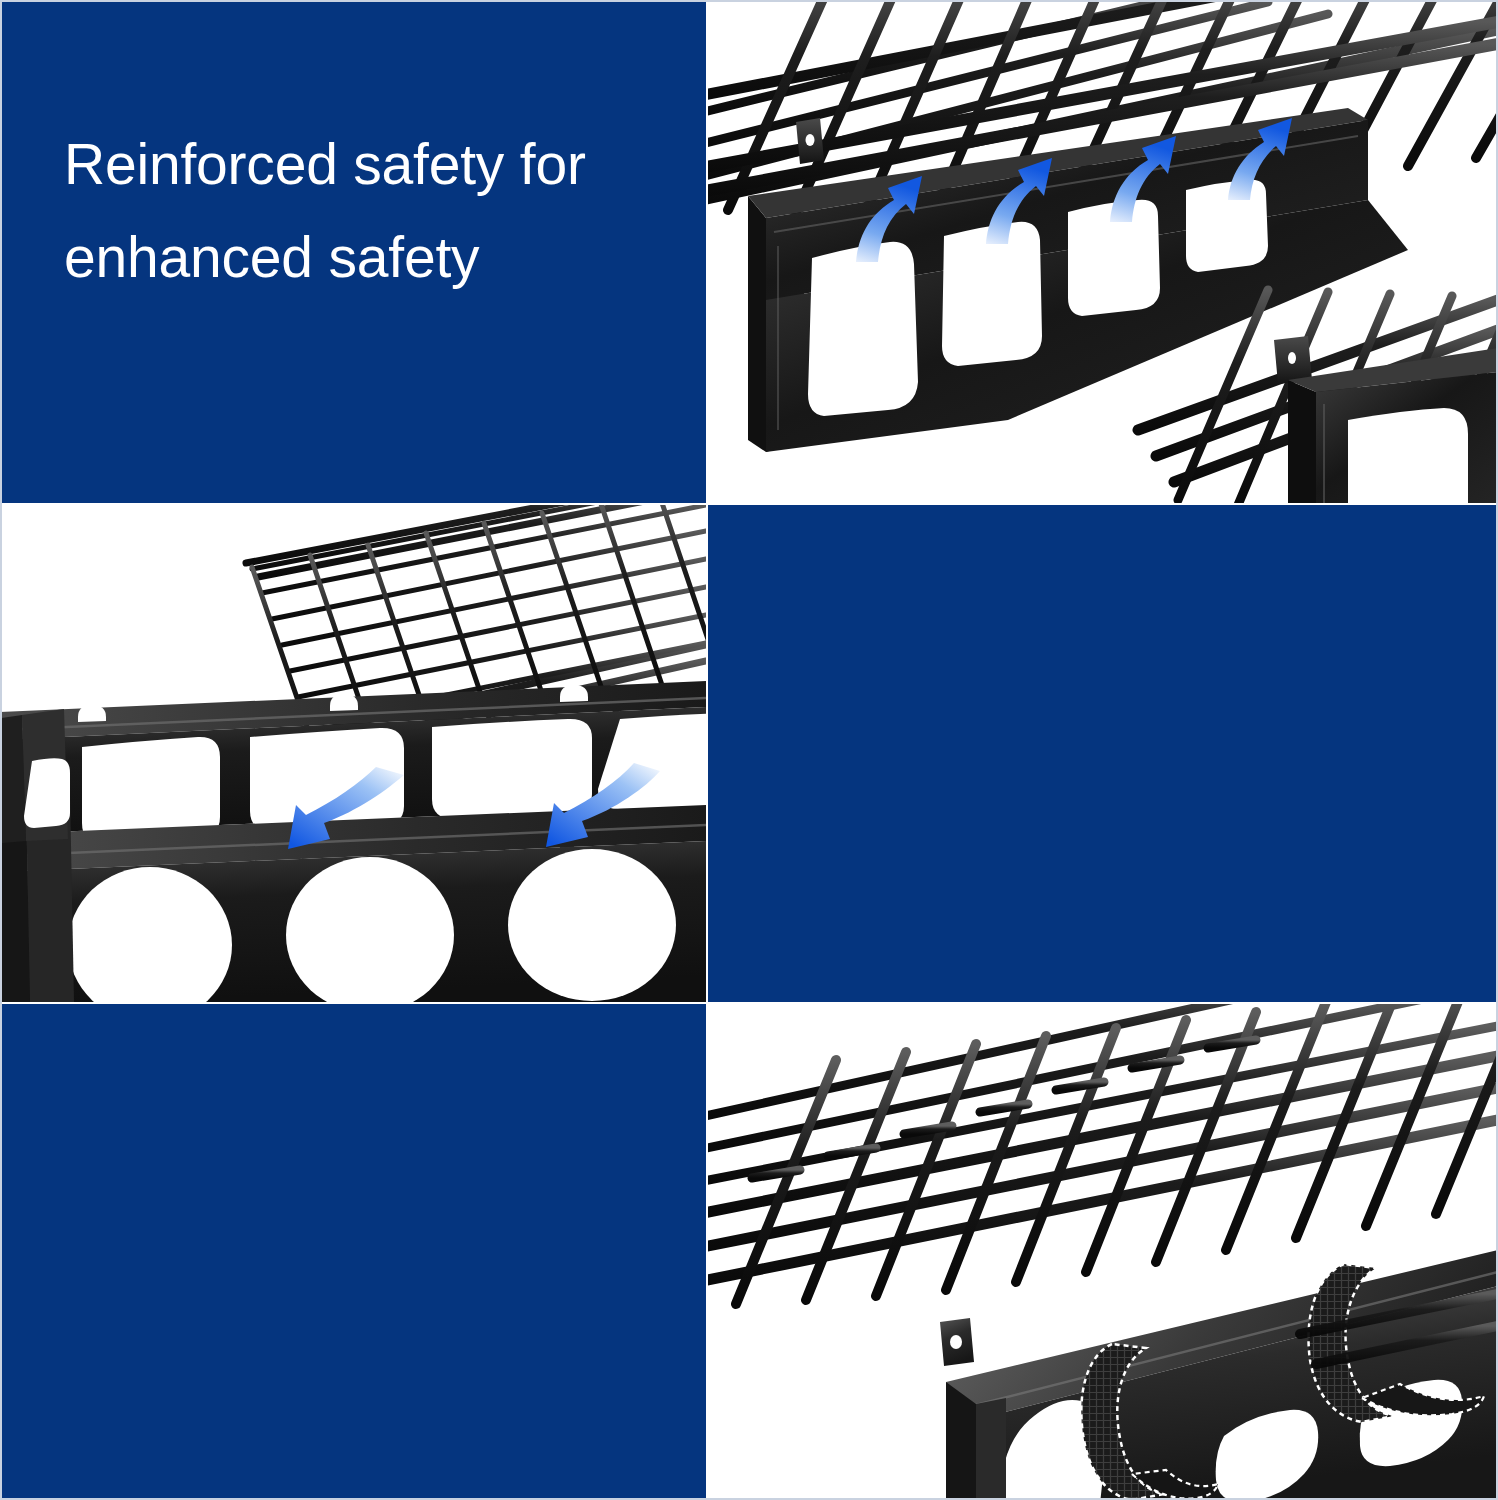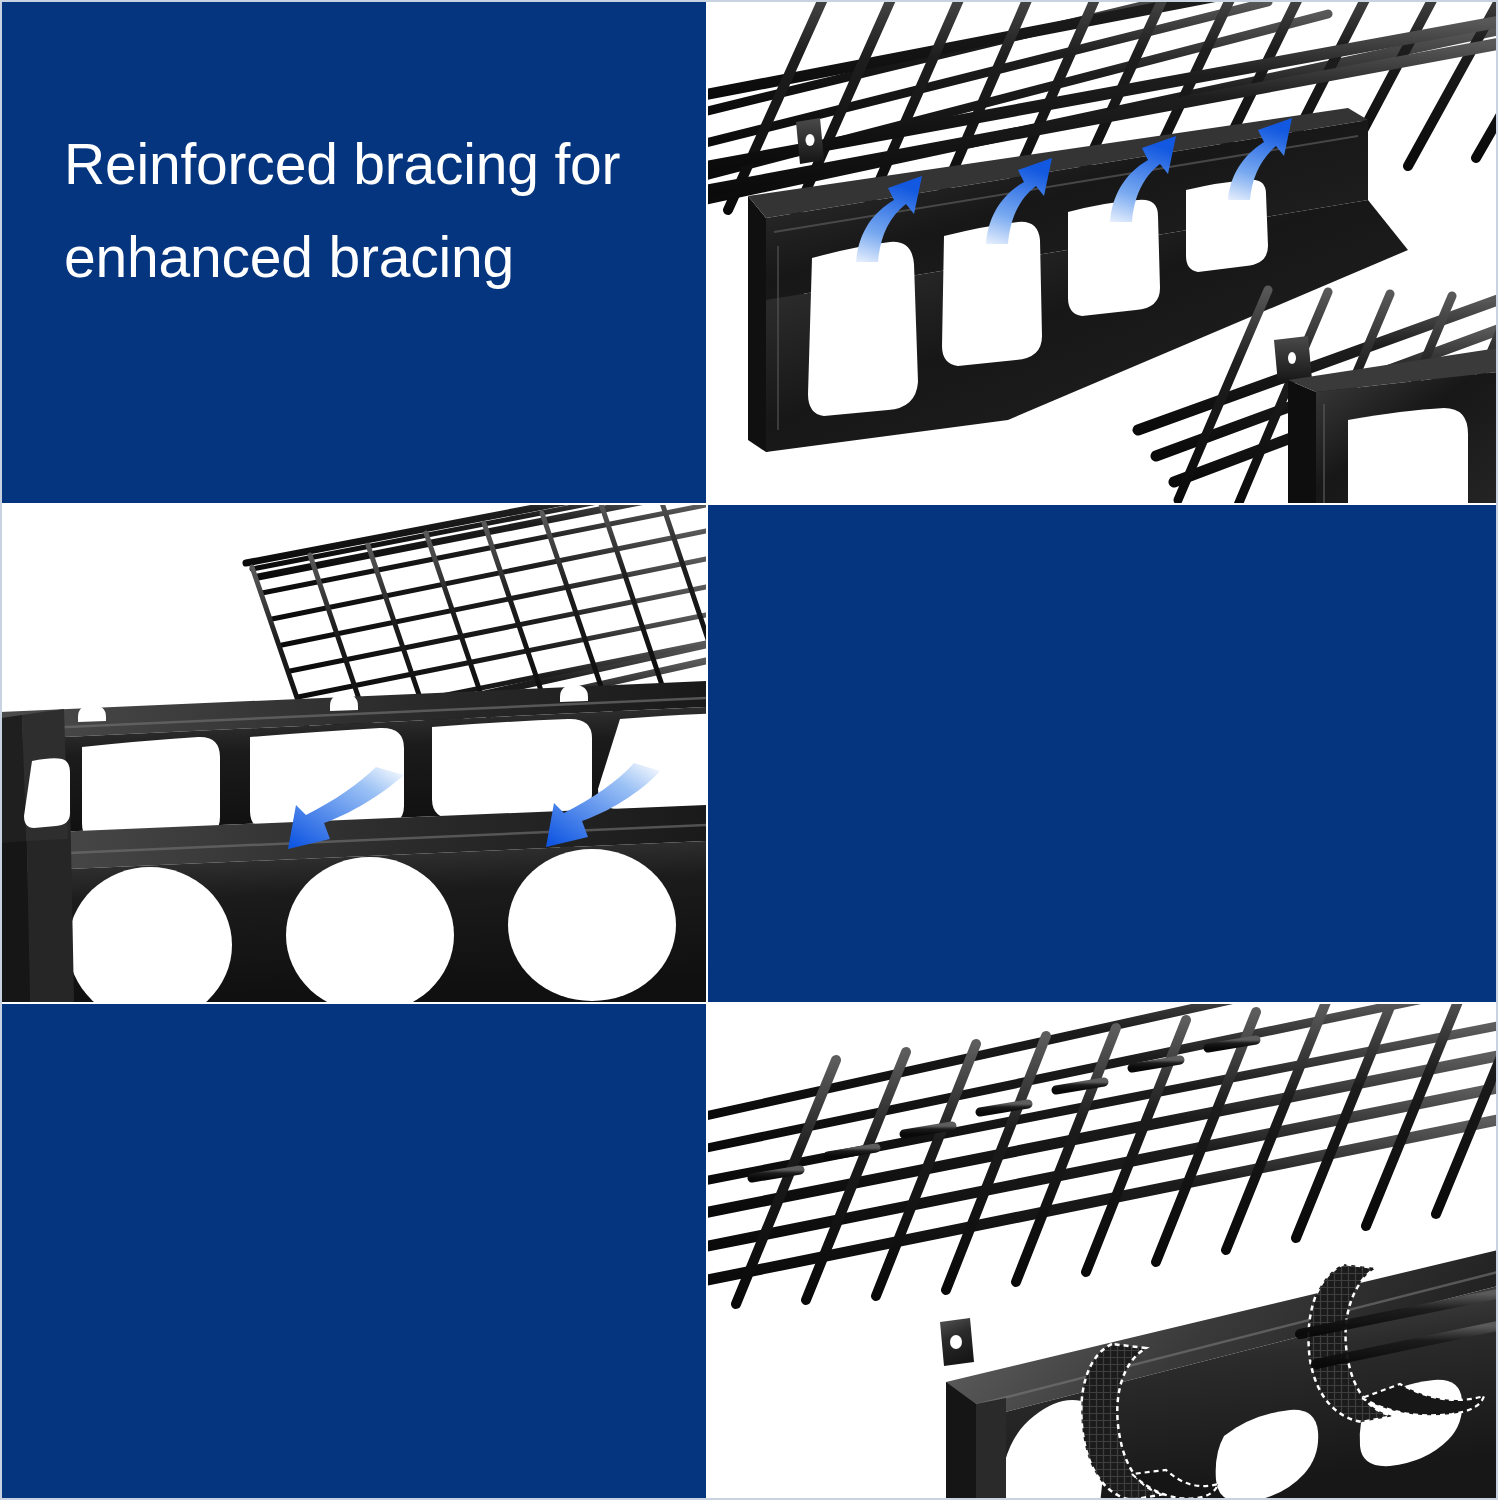--- a/index.html
+++ b/index.html
@@ -49,21 +49,21 @@
 
   
   .art { position:absolute; inset:0; width:100%; height:100%; display:block; }
 </style>
 </head>
 <body>
 
 <div id="board">
 
   <div class="cell blue r1 cL">
-    <div class="caption" id="cap1">Reinforced bracing for enhanced bracing</div>
+    <div class="caption" id="cap1">Reinforced safety for enhanced safety</div>
   </div>
 
   <div class="cell photo r1 cR">
     <svg class="art" viewBox="0 0 790 503" preserveAspectRatio="xMidYMid slice">
       <defs>
         <linearGradient id="bar1" x1="0" y1="0" x2="0" y2="1">
           <stop offset="0%" stop-color="#585858"></stop>
           <stop offset="35%" stop-color="#1e1e1e"></stop>
           <stop offset="100%" stop-color="#0a0a0a"></stop>
         </linearGradient>

